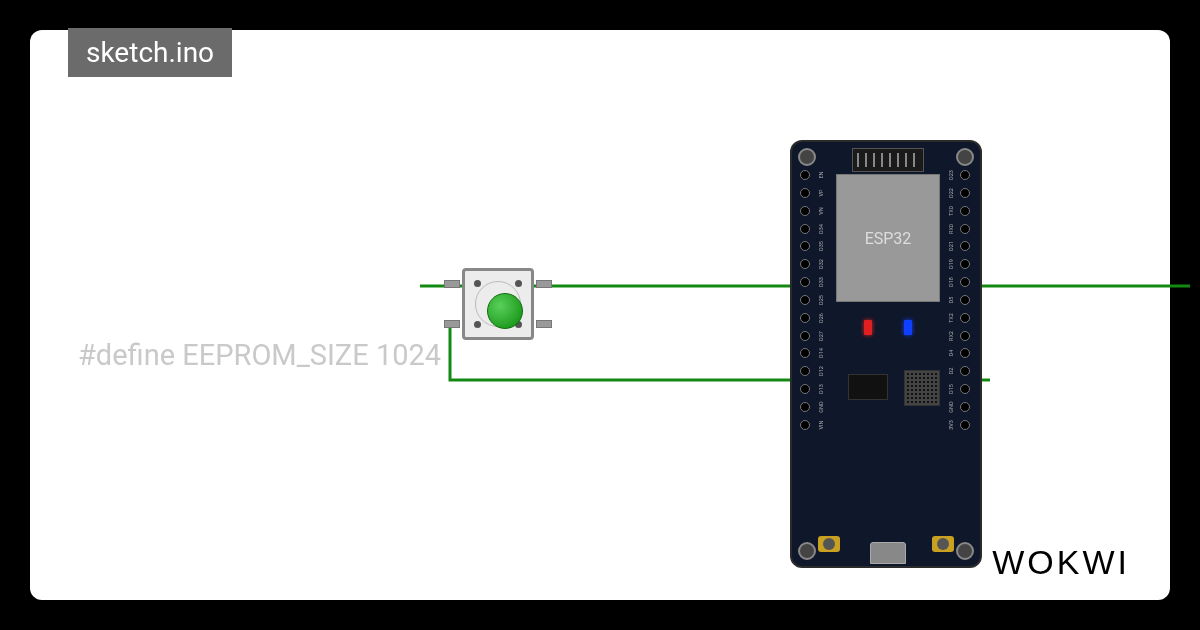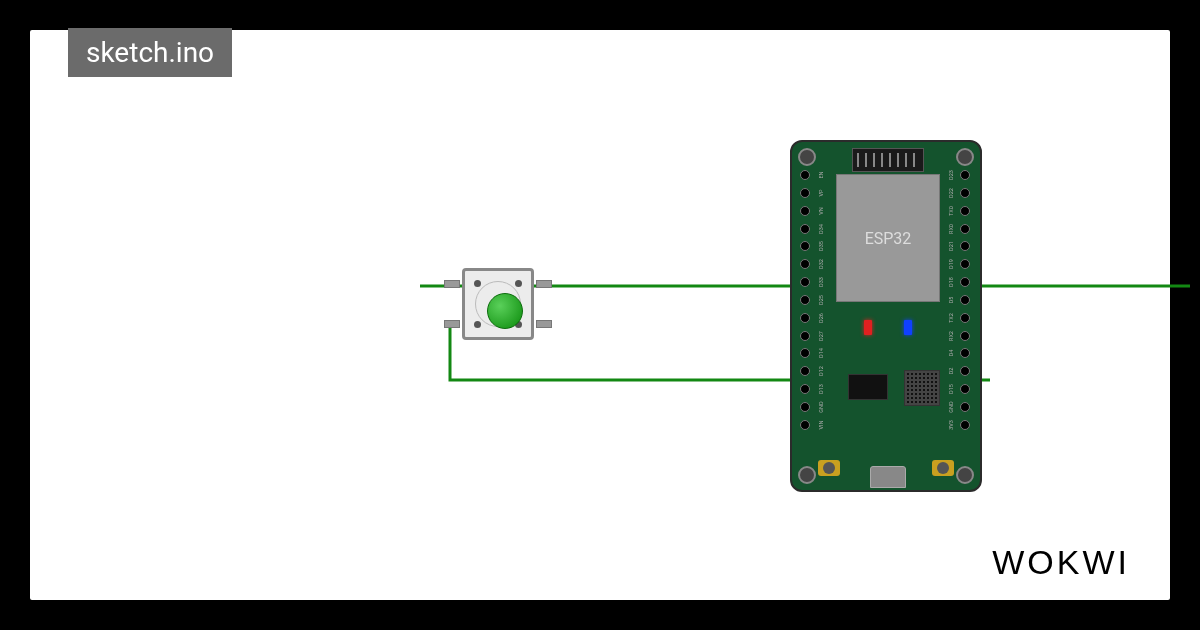--- a/index.html
+++ b/index.html
@@ -10,21 +10,21 @@
       display: flex;
       align-items: center;
       justify-content: center;
       font-family: -apple-system, BlinkMacSystemFont, "Segoe UI", Roboto, sans-serif;
     }
     .card {
       width: 1140px;
       height: 570px;
       background: #fff;
       position: relative;
-      border-radius: 2px;
+      border-radius: 12px;
     }
     .tab {
       position: absolute;
       top: -2px;
       left: 38px;
       background: #6b6b6b;
       color: #fff;
       font-size: 28px;
       padding: 8px 18px;
       font-weight: 400;
@@ -59,22 +59,22 @@
       height: 100%;
       pointer-events: none;
     }
     .circuit-area * { pointer-events: auto; }
     
     .esp32 {
       position: absolute;
       left: 760px;
       top: 110px;
       width: 192px;
-      height: 352px;
-      background: #14532d;
+      height: 428px;
+      background: #0f172a;
       border-radius: 12px;
       border: 2px solid #2b2b2b;
     }
     .esp32 .corner-hole {
       position: absolute;
       width: 18px;
       height: 18px;
       background: #444;
       border-radius: 50%;
       border: 2px solid #888;
@@ -254,20 +254,21 @@
     }
   </style>
 </head>
 <body>
 
 <div class="card">
   <div class="tab">sketch.ino</div>
 
   <div class="code-area">
     <span class="line"></span>
+    <span class="line">#define EEPROM_SIZE 1024</span>
     <span class="line"></span>
     
     
     
     
     
     
   </div>
 
   <div class="circuit-area">

